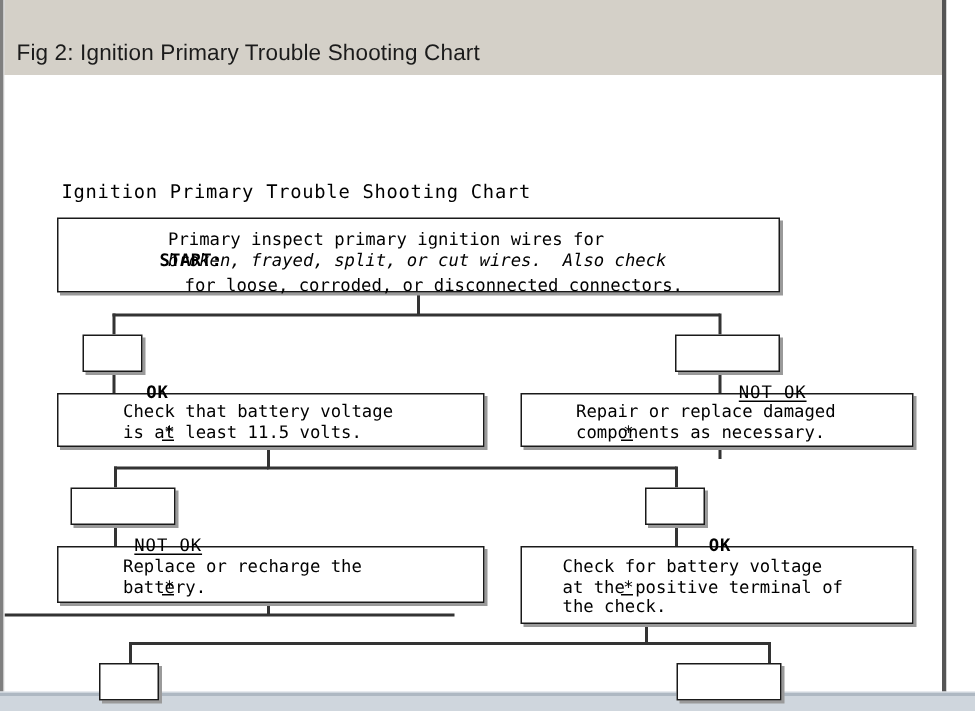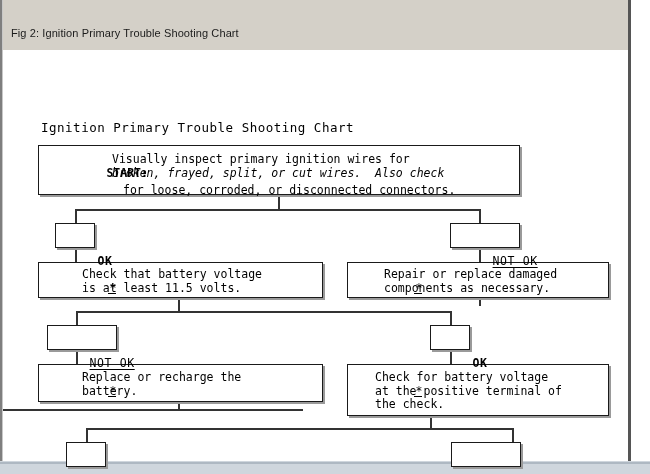--- a/index.html
+++ b/index.html
@@ -37,21 +37,21 @@
   }
   #header-band-top {
     position: absolute;
     left: 3px; top: 0px;
     width: 625px; height: 20px;
     background: #d4d0c8;
   }
   #header-title {
     position: absolute;
     left: 11px; top: 27px;
-    font-size: 11px;
+    font-size: 15px;
     color: #1b1b1b;
     white-space: nowrap;
     letter-spacing: 0.1px;
   }
   #win-right-border {
     position: absolute;
     left: 628px; top: 0;
     width: 3px; height: 461px;
     background: #555555;
   }
@@ -212,21 +212,21 @@
 
     <div class="ln-v" style="left:427px; top:366px; height:13px;"></div>
     <div class="ln-h" style="left:83px; top:378px; width:427px;"></div>
     <div class="ln-v" style="left:83px; top:378px; height:14px;"></div>
     <div class="ln-v" style="left:509px; top:378px; height:14px;"></div>
 
     <div class="box shadow" style="left:35px; top:95px; width:482px; height:50px;">
       <div class="box-text" style="left:12px; top:7px;">
         <span class="bold">START:</span>
       </div>
-      <div class="box-text" style="left:73px; top:7px;">Visually inspect primary ignition wires for</div>
+      <div class="box-text" style="left:73px; top:7px;">Primary inspect primary ignition wires for</div>
       <div class="box-text" style="left:73px; top:20.5px;font-style:italic;">broken, frayed, split, or cut wires.  Also check</div>
       <div class="box-text" style="left:73px; top:38px;margin-left:11px;">for loose, corroded, or disconnected connectors.</div>
     </div>
 
     <div class="pill" style="left:52px; top:173px; width:40px; height:25px; line-height:25px;">
       <span class="ok">OK</span>
     </div>
     <div class="pill" style="left:447px; top:173px; width:70px; height:25px; line-height:25px;">
       <span class="notok">NOT OK</span>
     </div>

